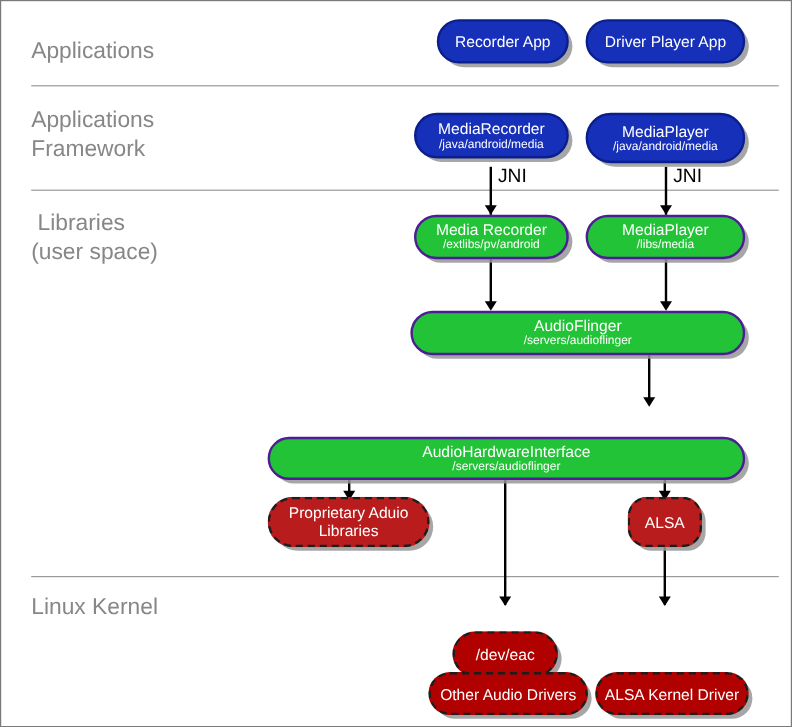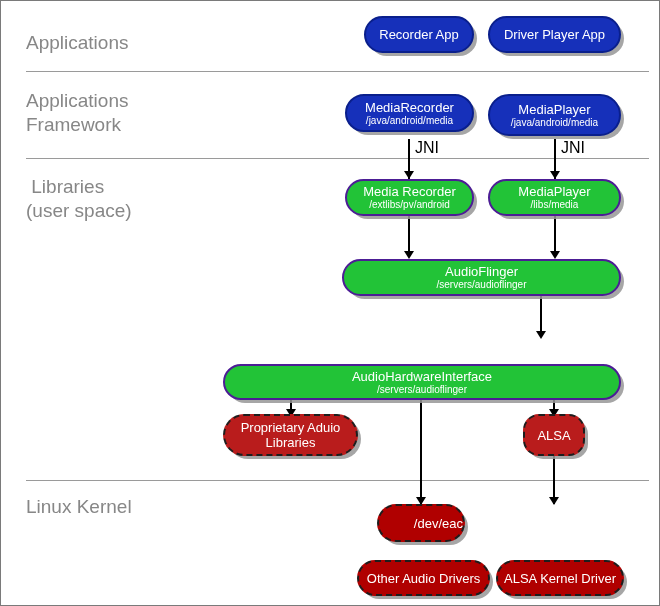--- a/index.html
+++ b/index.html
@@ -188,21 +188,21 @@
   </div>
 
   <div class="node green-dashed wrap" style="left:222px; top:413px; width:135px; height:42px; border-radius:22px;">
     <span class="title" style="line-height:15px; padding:0 12px;">Proprietary Aduio Libraries</span>
   </div>
 
   <div class="node green-dashed" style="left:522px; top:413px; width:62px; height:42px; border-radius:16px;">
     <span class="title">ALSA</span>
   </div>
 
-  <div class="node red-dashed" style="left:376px; top:503px; width:88px; height:38px; border-radius:20px;align-items:flex-end;">
+  <div class="node red-dashed" style="left:376px; top:525px; width:88px; height:38px; border-radius:20px;">
     <span class="title">/dev/eac</span>
   </div>
 
 
   <div class="node red-dashed" style="left:356px; top:559px; width:133px; height:36px; border-radius:20px;">
     <span class="title">Other Audio Drivers</span>
   </div>
 
   <div class="node red-dashed" style="left:495px; top:559px; width:128px; height:36px; border-radius:20px;">
     <span class="title">ALSA Kernel Driver</span>

